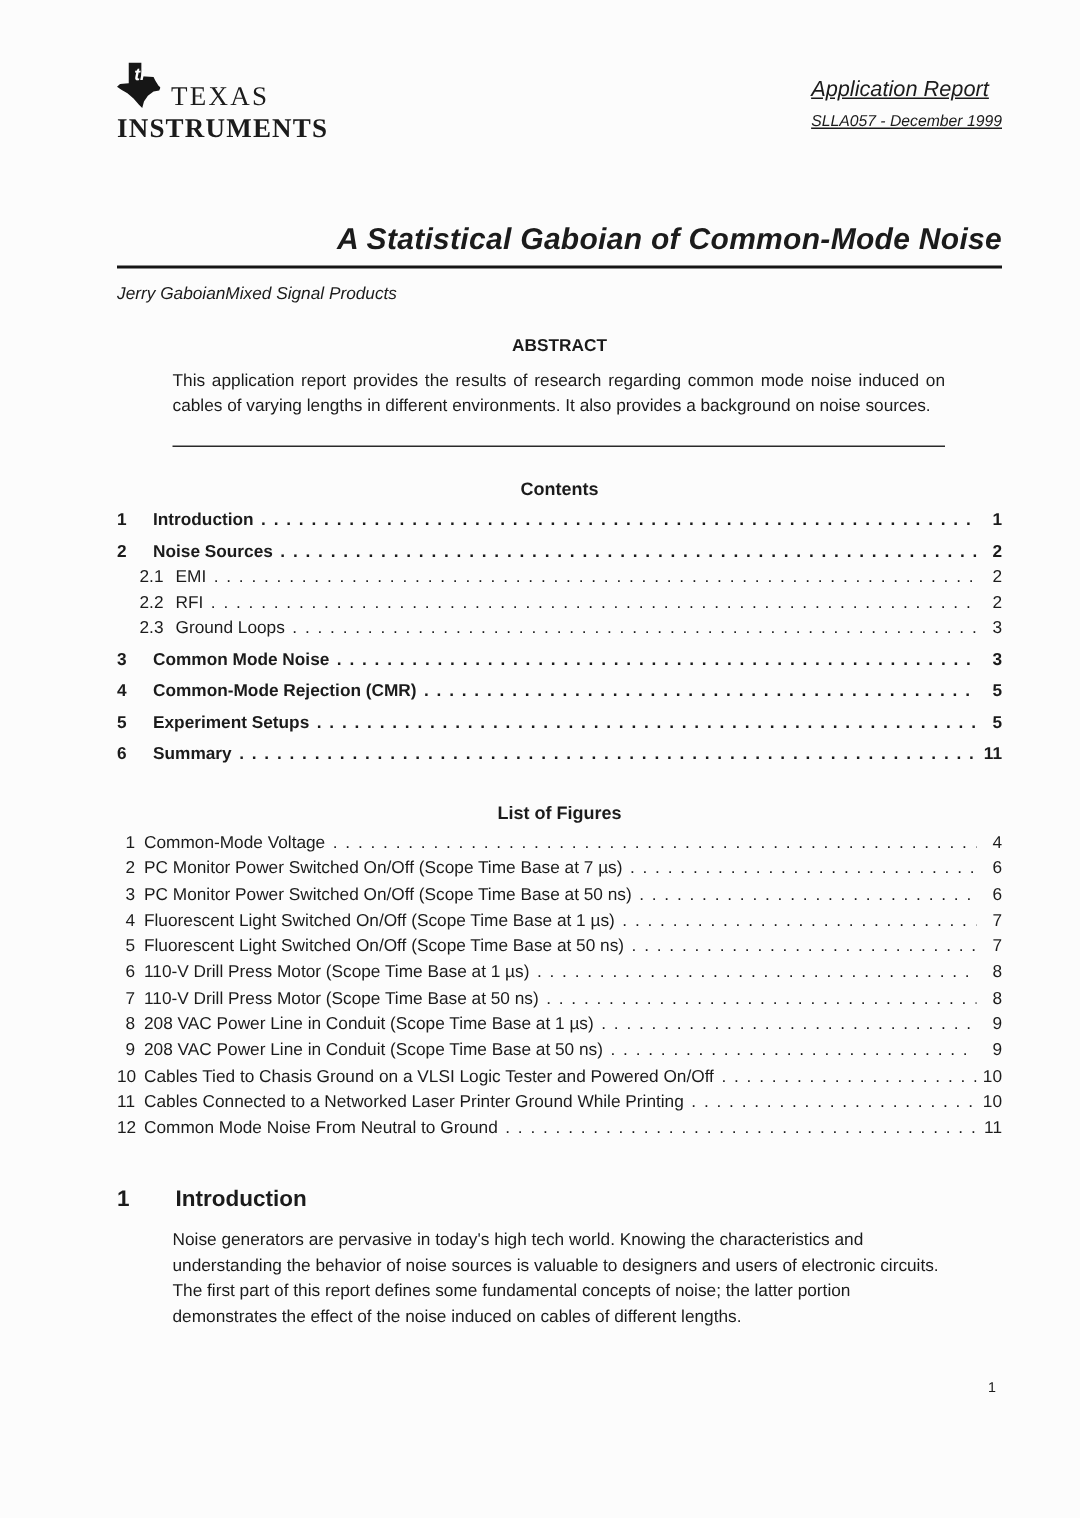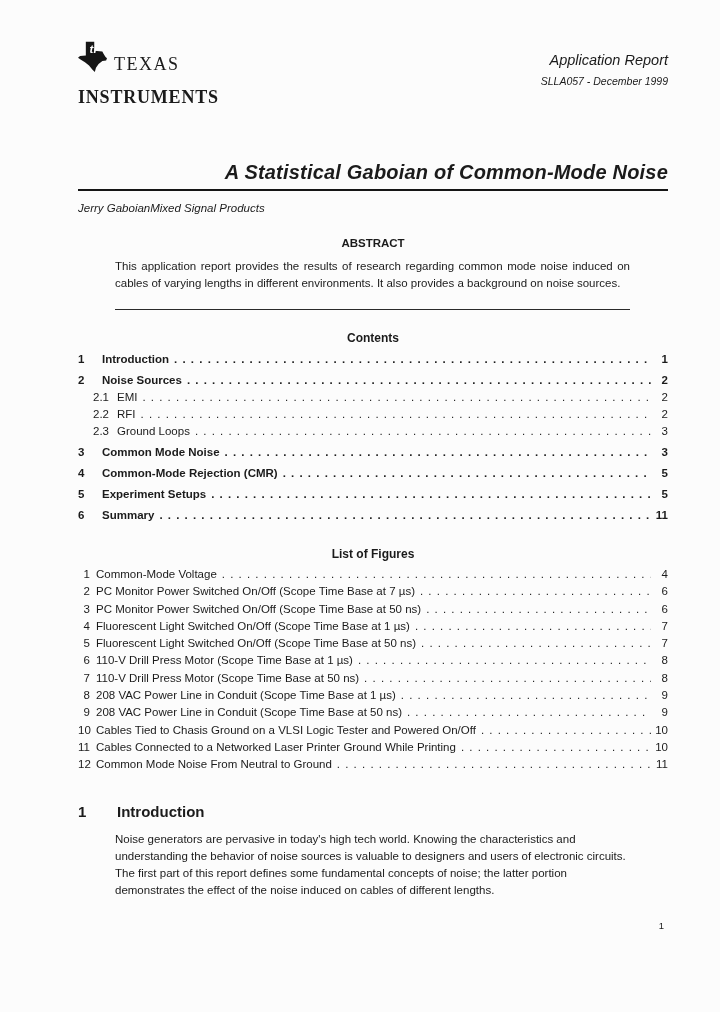--- a/index.html
+++ b/index.html
@@ -23,23 +23,23 @@
   .ti-top { display: flex; align-items: flex-end; }
   .ti-icon { width: 29px; height: 35px; margin-right: 7px; flex: none; }
   .ti-line1 {
     font-family: "Liberation Serif", serif;
     font-weight: 400; font-size: 18px; letter-spacing: 1.5px;
     transform: translateY(-2px);
   }
   .ti-line2 {
     font-family: "Liberation Serif", serif;
     font-weight: 700; font-size: 18px; letter-spacing: 0.8px;
-    margin-top: 13px;
-  }
-  .report-info { text-align: right; padding-top: 12px; }
+    margin-top: 1px;
+  }
+  .report-info { padding-top: 12px; text-decoration: underline; }
   .report-type { font-style: italic; font-size: 14.5px; }
   .report-id   { font-style: italic; font-size: 10.5px; margin-top: 7px; }
 
   
   .doc-title {
     text-align: right;
     font-style: italic; font-weight: 700; font-size: 20px;
     margin-top: 55px;
     letter-spacing: 0.2px;
   }

